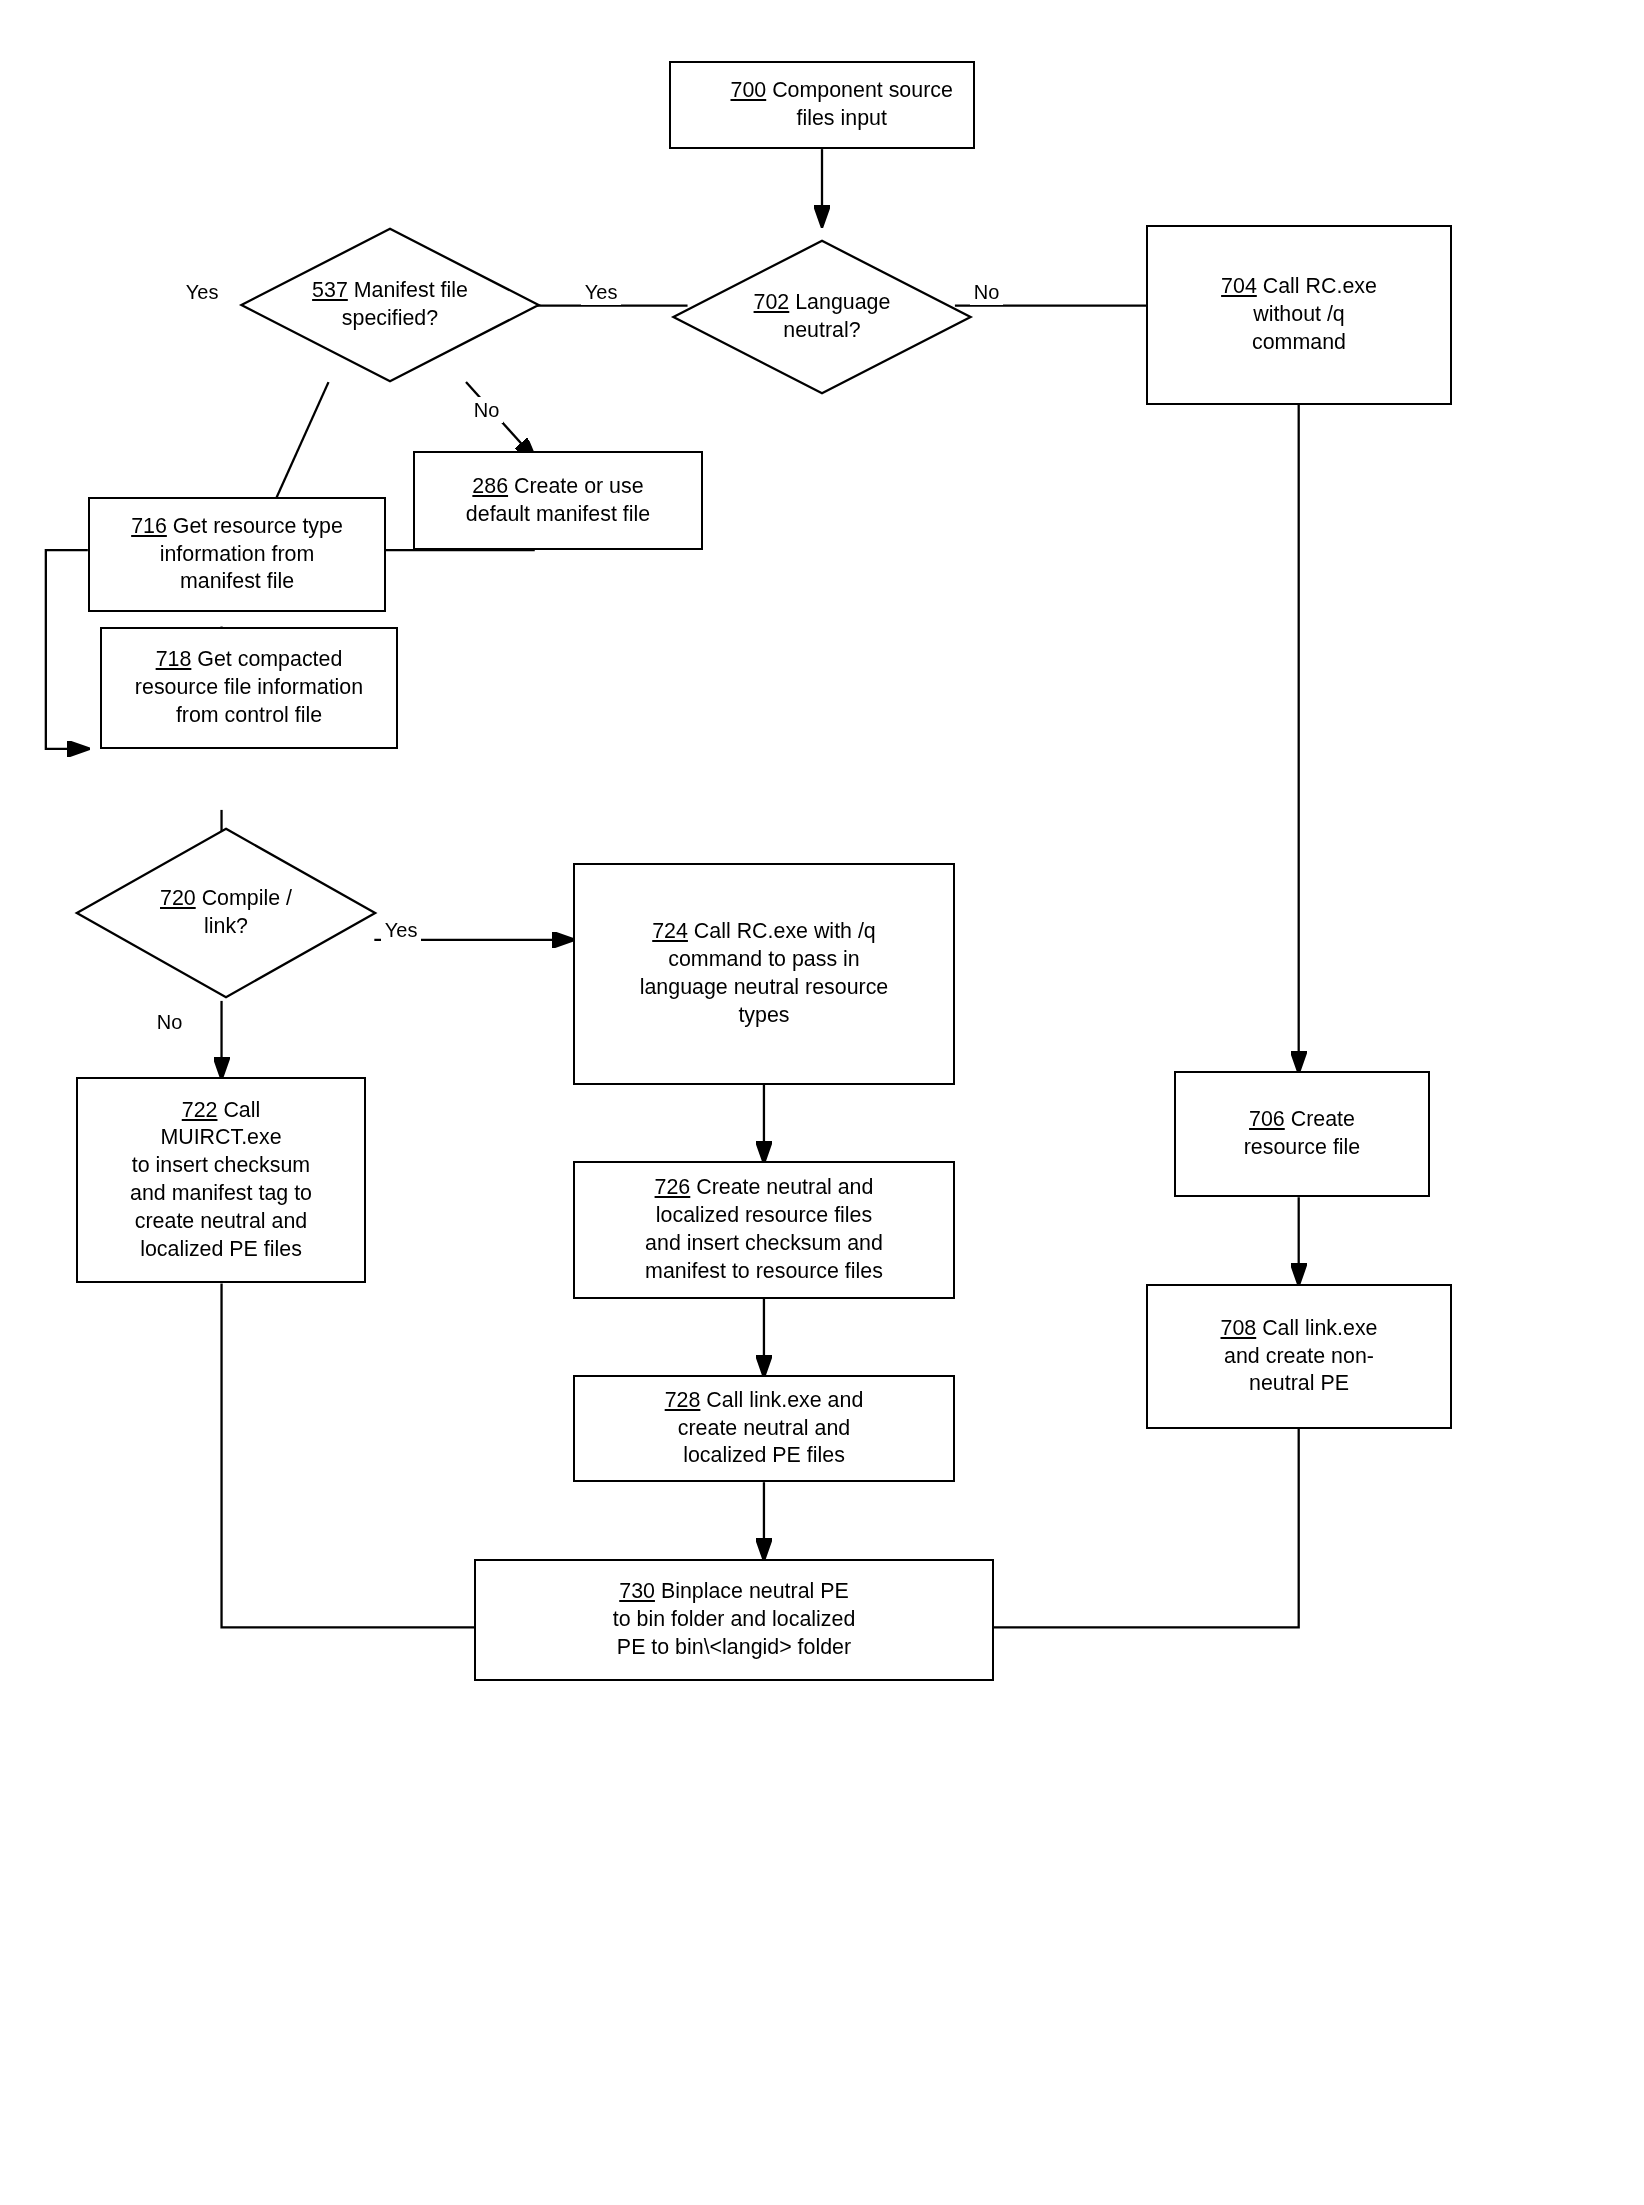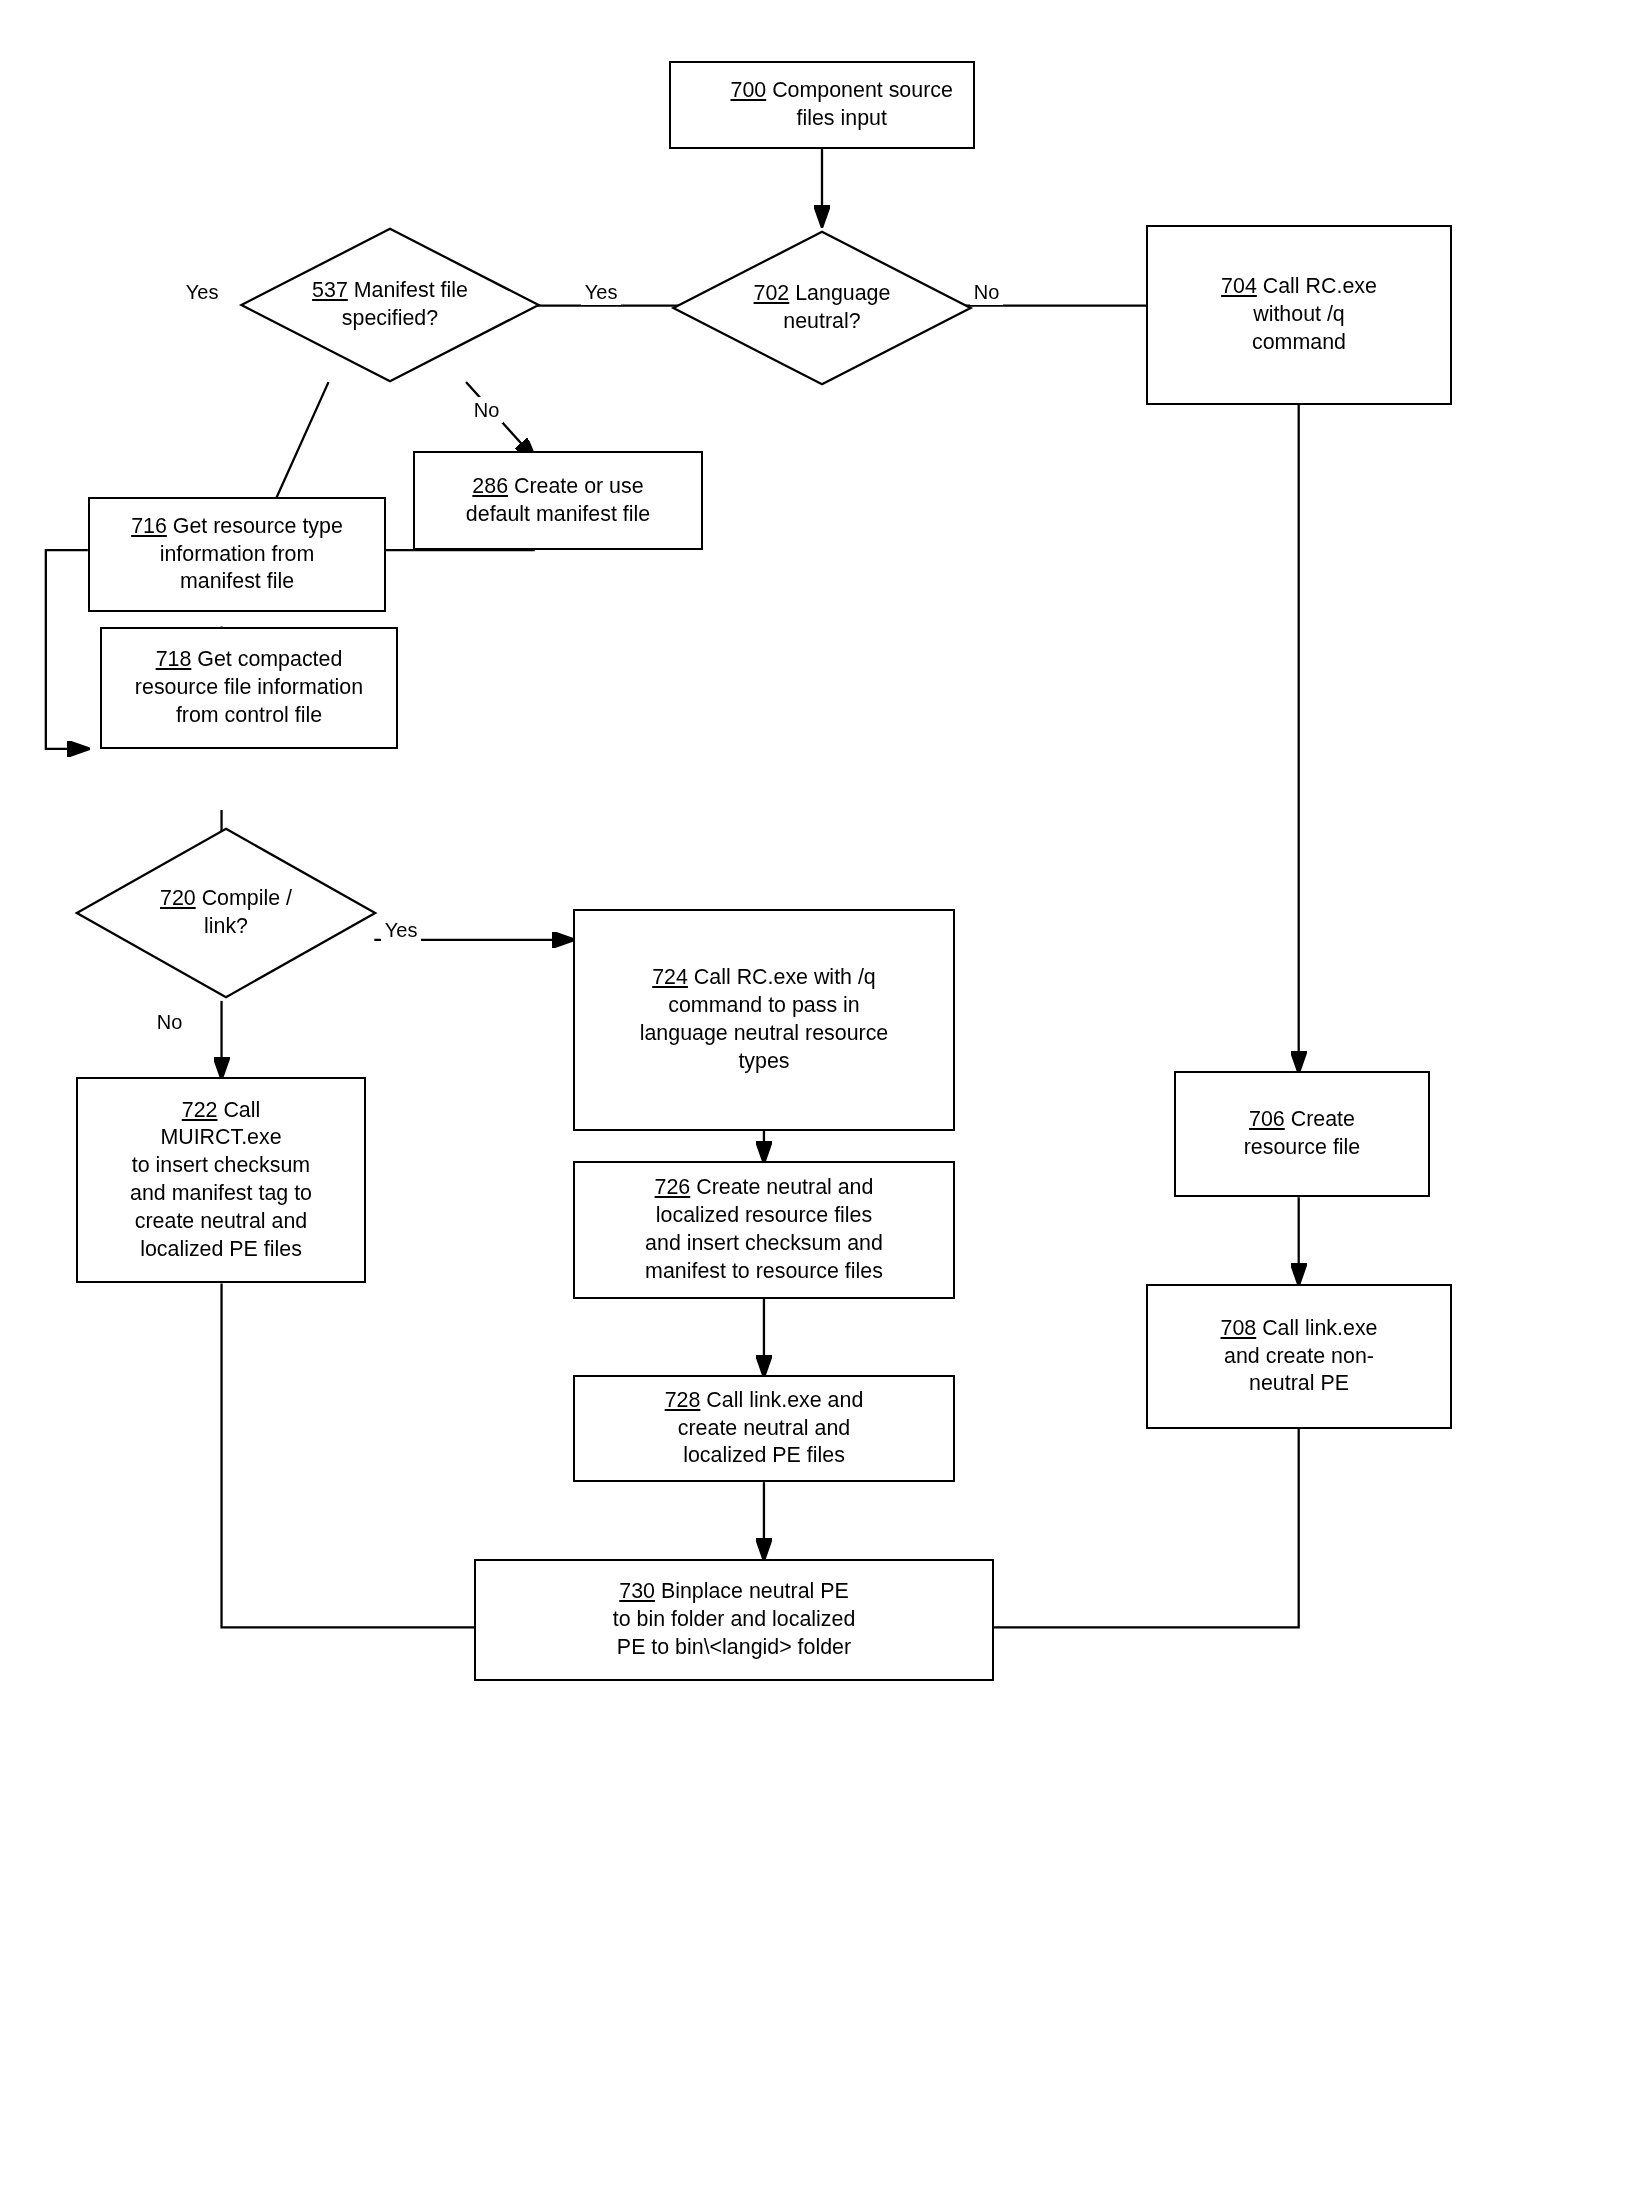--- a/index.html
+++ b/index.html
@@ -121,21 +121,21 @@
     <polyline points="115,720 60,720 60,980 115,980" marker-end="url(#arrowhead)"></polyline>
 
   </svg>
 
   <div class="node rect" style="left:669px; top:61px; width:306px; height:88px;padding-left:47px;">
     <span>
       <span class="underline">700</span> Component source<br>files input
     </span>
   </div>
 
-  <div class="diamond-wrapper" style="left:669px; top:228px; width:306px; height:160px;">
+  <div class="diamond-wrapper" style="left:669px; top:237px; width:306px; height:160px;">
     <svg width="306" height="160" style="position:absolute;top:0;left:0;" viewBox="0 0 400 210">
       <polygon points="200,5 395,105 200,205 5,105" stroke="#000" stroke-width="3" fill="#fff"></polygon>
     </svg>
     <div class="diamond-text">
       <span class="underline">702</span> Language<br>neutral?
     </div>
   </div>
 
   <div class="arrow-label" style="left:581px; top:279px;">Yes</div>
 
@@ -184,21 +184,21 @@
   <div class="arrow-label" style="left:153px; top:1009px;">No</div>
 
   <div class="arrow-label" style="left:381px; top:917px;">Yes</div>
 
   <div class="node rect" style="left:76px; top:1077px; width:290px; height:206px;">
     <span>
       <span class="underline">722</span> Call<br>MUIRCT.exe<br>to insert checksum<br>and manifest tag to<br>create neutral and<br>localized PE files
     </span>
   </div>
 
-  <div class="node rect" style="left:573px; top:863px; width:382px; height:222px;margin-top:46px;">
+  <div class="node rect" style="left:573px; top:863px; width:382px; height:222px;">
     <span>
       <span class="underline">724</span> Call RC.exe with /q<br>command to pass in<br>language neutral resource<br>types
     </span>
   </div>
 
   <div class="node rect" style="left:573px; top:1161px; width:382px; height:138px;">
     <span>
       <span class="underline">726</span> Create neutral and<br>localized resource files<br>and insert checksum and<br>manifest to resource files
     </span>
   </div>

